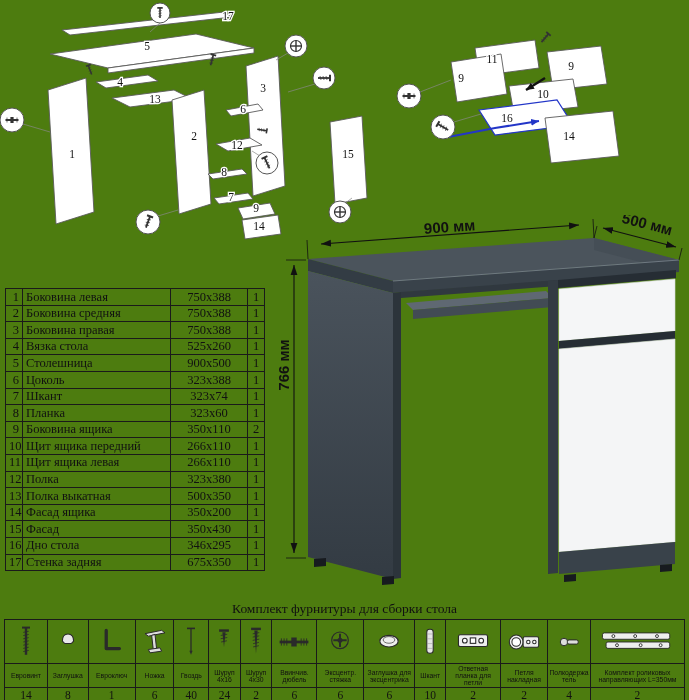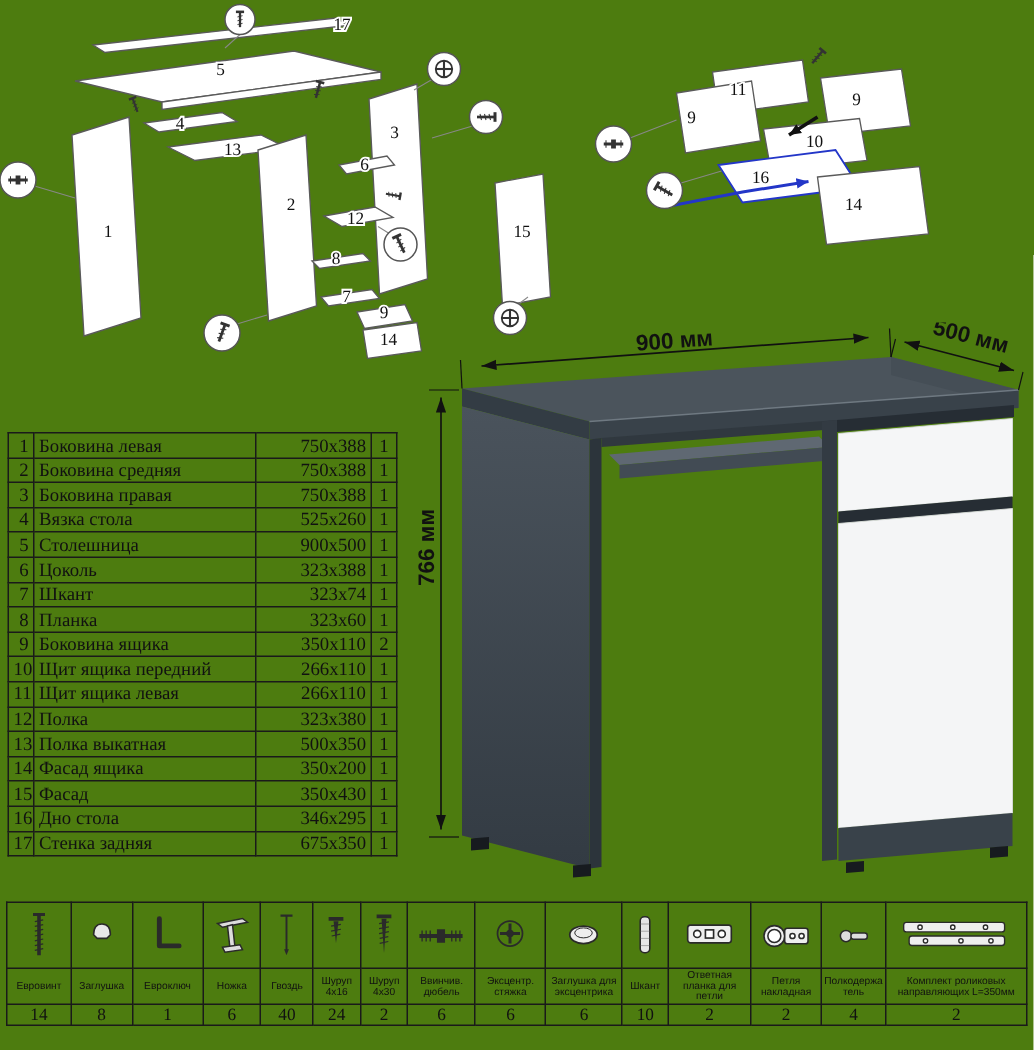--- a/index.html
+++ b/index.html
@@ -11,21 +11,21 @@
   .diag-right{position:absolute;left:395px;top:30px}
   .panel{fill:#fff;stroke:#5a5a5a;stroke-width:0.9}
   .panel-blue{fill:#fff;stroke:#2336c8;stroke-width:1.2}
   .leader{stroke:#888;stroke-width:0.7;fill:none}
   .callout{fill:#fff;stroke:#555;stroke-width:1}
   .plabel{font:11.5px "Liberation Serif",serif;fill:#111;paint-order:stroke;stroke:#fff;stroke-width:2.5px;text-anchor:middle}
   table.parts{position:absolute;left:5px;top:288px;width:245px;border-collapse:collapse;font-size:12.5px;table-layout:fixed}
   table.parts td{border:1px solid #1a1a1a;height:16.6px;padding:0 3px;line-height:1;white-space:nowrap;overflow:hidden}
   td.pc-num{width:17px;text-align:right;padding-right:2px}
   td.pc-name{width:148px}
-  td.pc-size{width:77px;text-align:right}
+  td.pc-size{width:77px;text-align:center}
   td.pc-qty{width:17px;text-align:center;padding:0}
   .desk-svg{position:absolute;left:278px;top:215px}
   .dim{font:bold 15px "Liberation Sans",sans-serif;fill:#111;text-anchor:middle}
   .hw-wrap{position:absolute;left:4px;top:601px;width:681px}
   .hw-title{text-align:center;font-size:13.5px;margin-bottom:2px}
   table.hw{border-collapse:collapse;table-layout:fixed;width:681px}
   table.hw td{border:1px solid #1a1a1a;text-align:center;vertical-align:middle;overflow:hidden}
   td.hw-icon{height:44px;padding:1px}
   td.hw-icon svg{margin:0 auto}
   td.hw-name{height:21px;font-size:6.8px;line-height:1.05;font-family:"Liberation Sans",sans-serif;padding:1px;word-wrap:break-word}
@@ -336,20 +336,21 @@
 
     <g>
       <line x1="8" y1="45" x2="28" y2="45" stroke="#111" stroke-width="0.8"></line>
       <line x1="8" y1="343" x2="28" y2="343" stroke="#111" stroke-width="0.8"></line>
       <line x1="16" y1="50" x2="16" y2="338" stroke="#111" stroke-width="1.1" marker-start="url(#dimarr)" marker-end="url(#dimarr)"></line>
       <text class="dim" x="11" y="150" transform="rotate(-90 11 150)">766 мм</text>
     </g>
   </svg>
 
   <div class="hw-wrap">
+    <div class="hw-title">Комплект фурнитуры для сборки стола</div>
     <table class="hw">
       <colgroup id="hw-colg">
           <col style="width: 42px;">
           <col style="width: 40px;">
           <col style="width: 46px;">
           <col style="width: 38px;">
           <col style="width: 34px;">
           <col style="width: 31px;">
           <col style="width: 31px;">
           <col style="width: 44px;">

